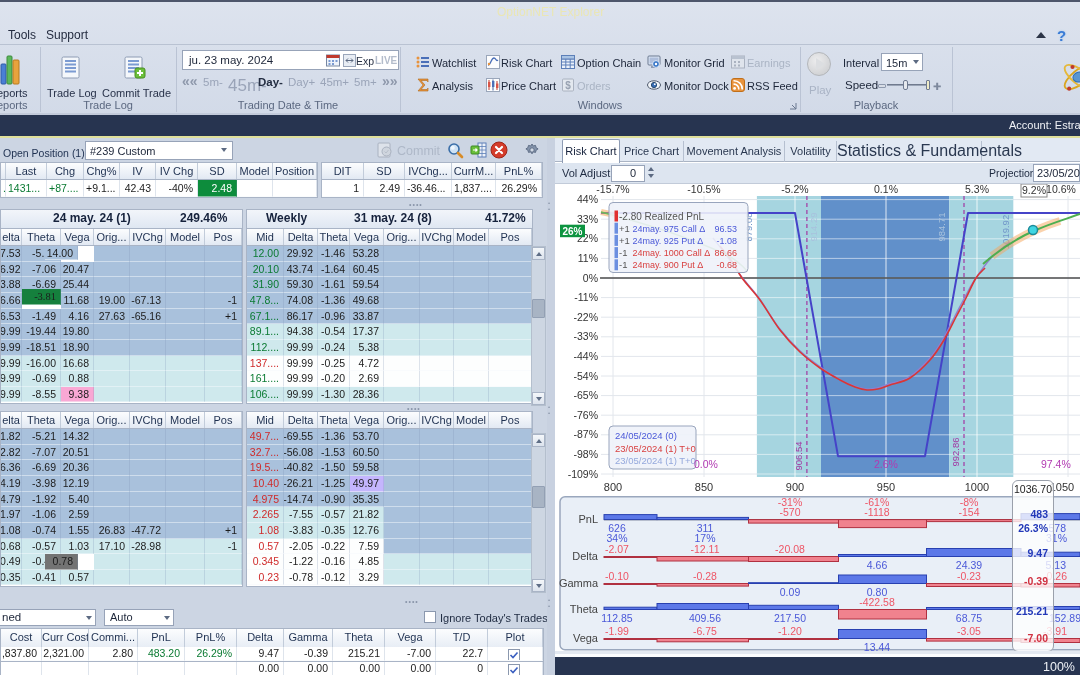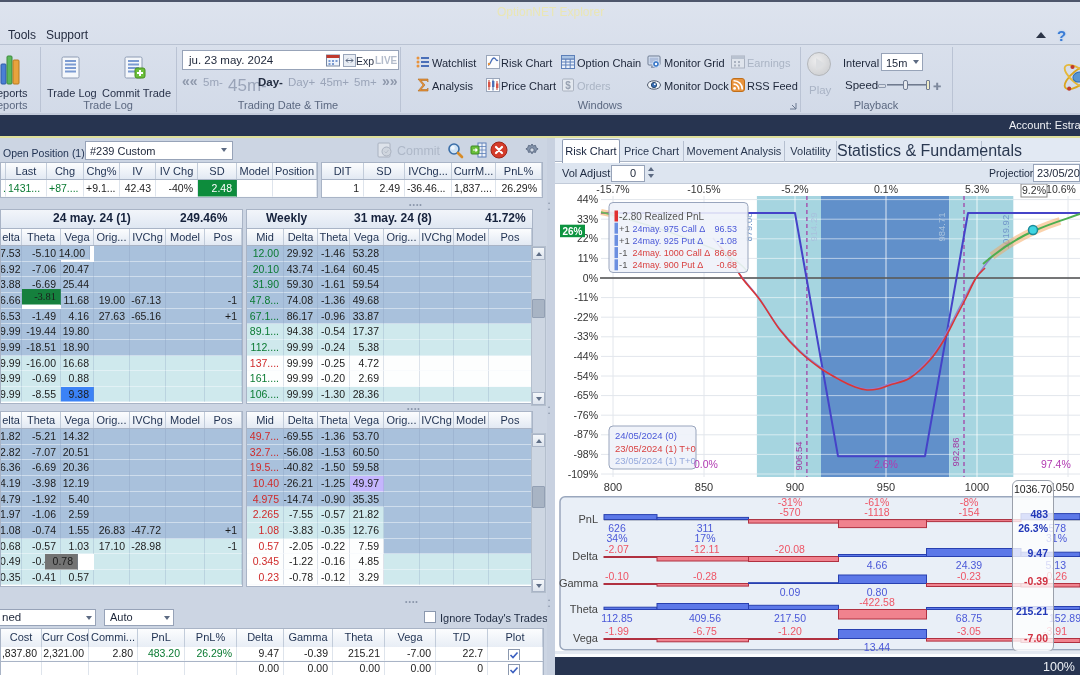--- a/index.html
+++ b/index.html
@@ -286,21 +286,21 @@
     <div class="hc" style="left:165px;width:39px;line-height:16px;">Model</div>
     <div class="hc" style="left:204px;width:37px;line-height:16px;">Pos</div>
   </div>
 <div style="left:0px;top:246px;width:243px;height:157.5px;background:#fff;border:1px solid #a9b4c6;border-top:none;overflow:hidden;">
     <div class="dc" style="left:0px;top:0.0px;width:21px;height:15.65px;line-height:15.65px;background:#a9c1dc;">
       <span style="right:0.5px;">7.53</span>
     </div>
     <div class="dc" style="left:21px;top:0.0px;width:39px;height:15.65px;line-height:15.65px;background:#a9c1dc;">
       <span>-5.10</span>
     </div>
-    <div class="dc" style="left:56px;top:0.0px;width:33px;height:14px;line-height:15.65px;background:#a9c1dc;">
+    <div class="dc" style="left:44px;top:0.0px;width:33px;height:14px;line-height:15.65px;background:#a9c1dc;">
       <span>14.00</span>
     </div>
     <div class="dc" style="left:93px;top:0.0px;width:36px;height:15.65px;line-height:15.65px;background:#a9c1dc;">
       <span></span>
     </div>
     <div class="dc" style="left:129px;top:0.0px;width:36px;height:15.65px;line-height:15.65px;background:#a9c1dc;">
       <span></span>
     </div>
     <div class="dc" style="left:165px;top:0.0px;width:39px;height:15.65px;line-height:15.65px;background:#a9c1dc;">
       <span></span>
@@ -475,21 +475,21 @@
     </div>
     <div class="dc" style="left:204px;top:125.2px;width:37px;height:15.65px;line-height:15.65px;background:#cfe9ed;">
       <span></span>
     </div>
     <div class="dc" style="left:0px;top:140.85px;width:21px;height:15.65px;line-height:15.65px;background:#cfe9ed;">
       <span style="right:0.5px;">9.99</span>
     </div>
     <div class="dc" style="left:21px;top:140.85px;width:39px;height:15.65px;line-height:15.65px;background:#cfe9ed;">
       <span>-8.55</span>
     </div>
-    <div class="dc" style="left:60px;top:140.85px;width:33px;height:15.65px;line-height:15.65px;background:#3b82f6;">
+    <div class="dc" style="left:60px;top:140.85px;width:33px;height:15.65px;line-height:15.65px;background:#f9a8d4;">
       <span>9.38</span>
     </div>
     <div class="dc" style="left:93px;top:140.85px;width:36px;height:15.65px;line-height:15.65px;background:#cfe9ed;">
       <span></span>
     </div>
     <div class="dc" style="left:129px;top:140.85px;width:36px;height:15.65px;line-height:15.65px;background:#cfe9ed;">
       <span></span>
     </div>
     <div class="dc" style="left:165px;top:140.85px;width:39px;height:15.65px;line-height:15.65px;background:#cfe9ed;">
       <span></span>

